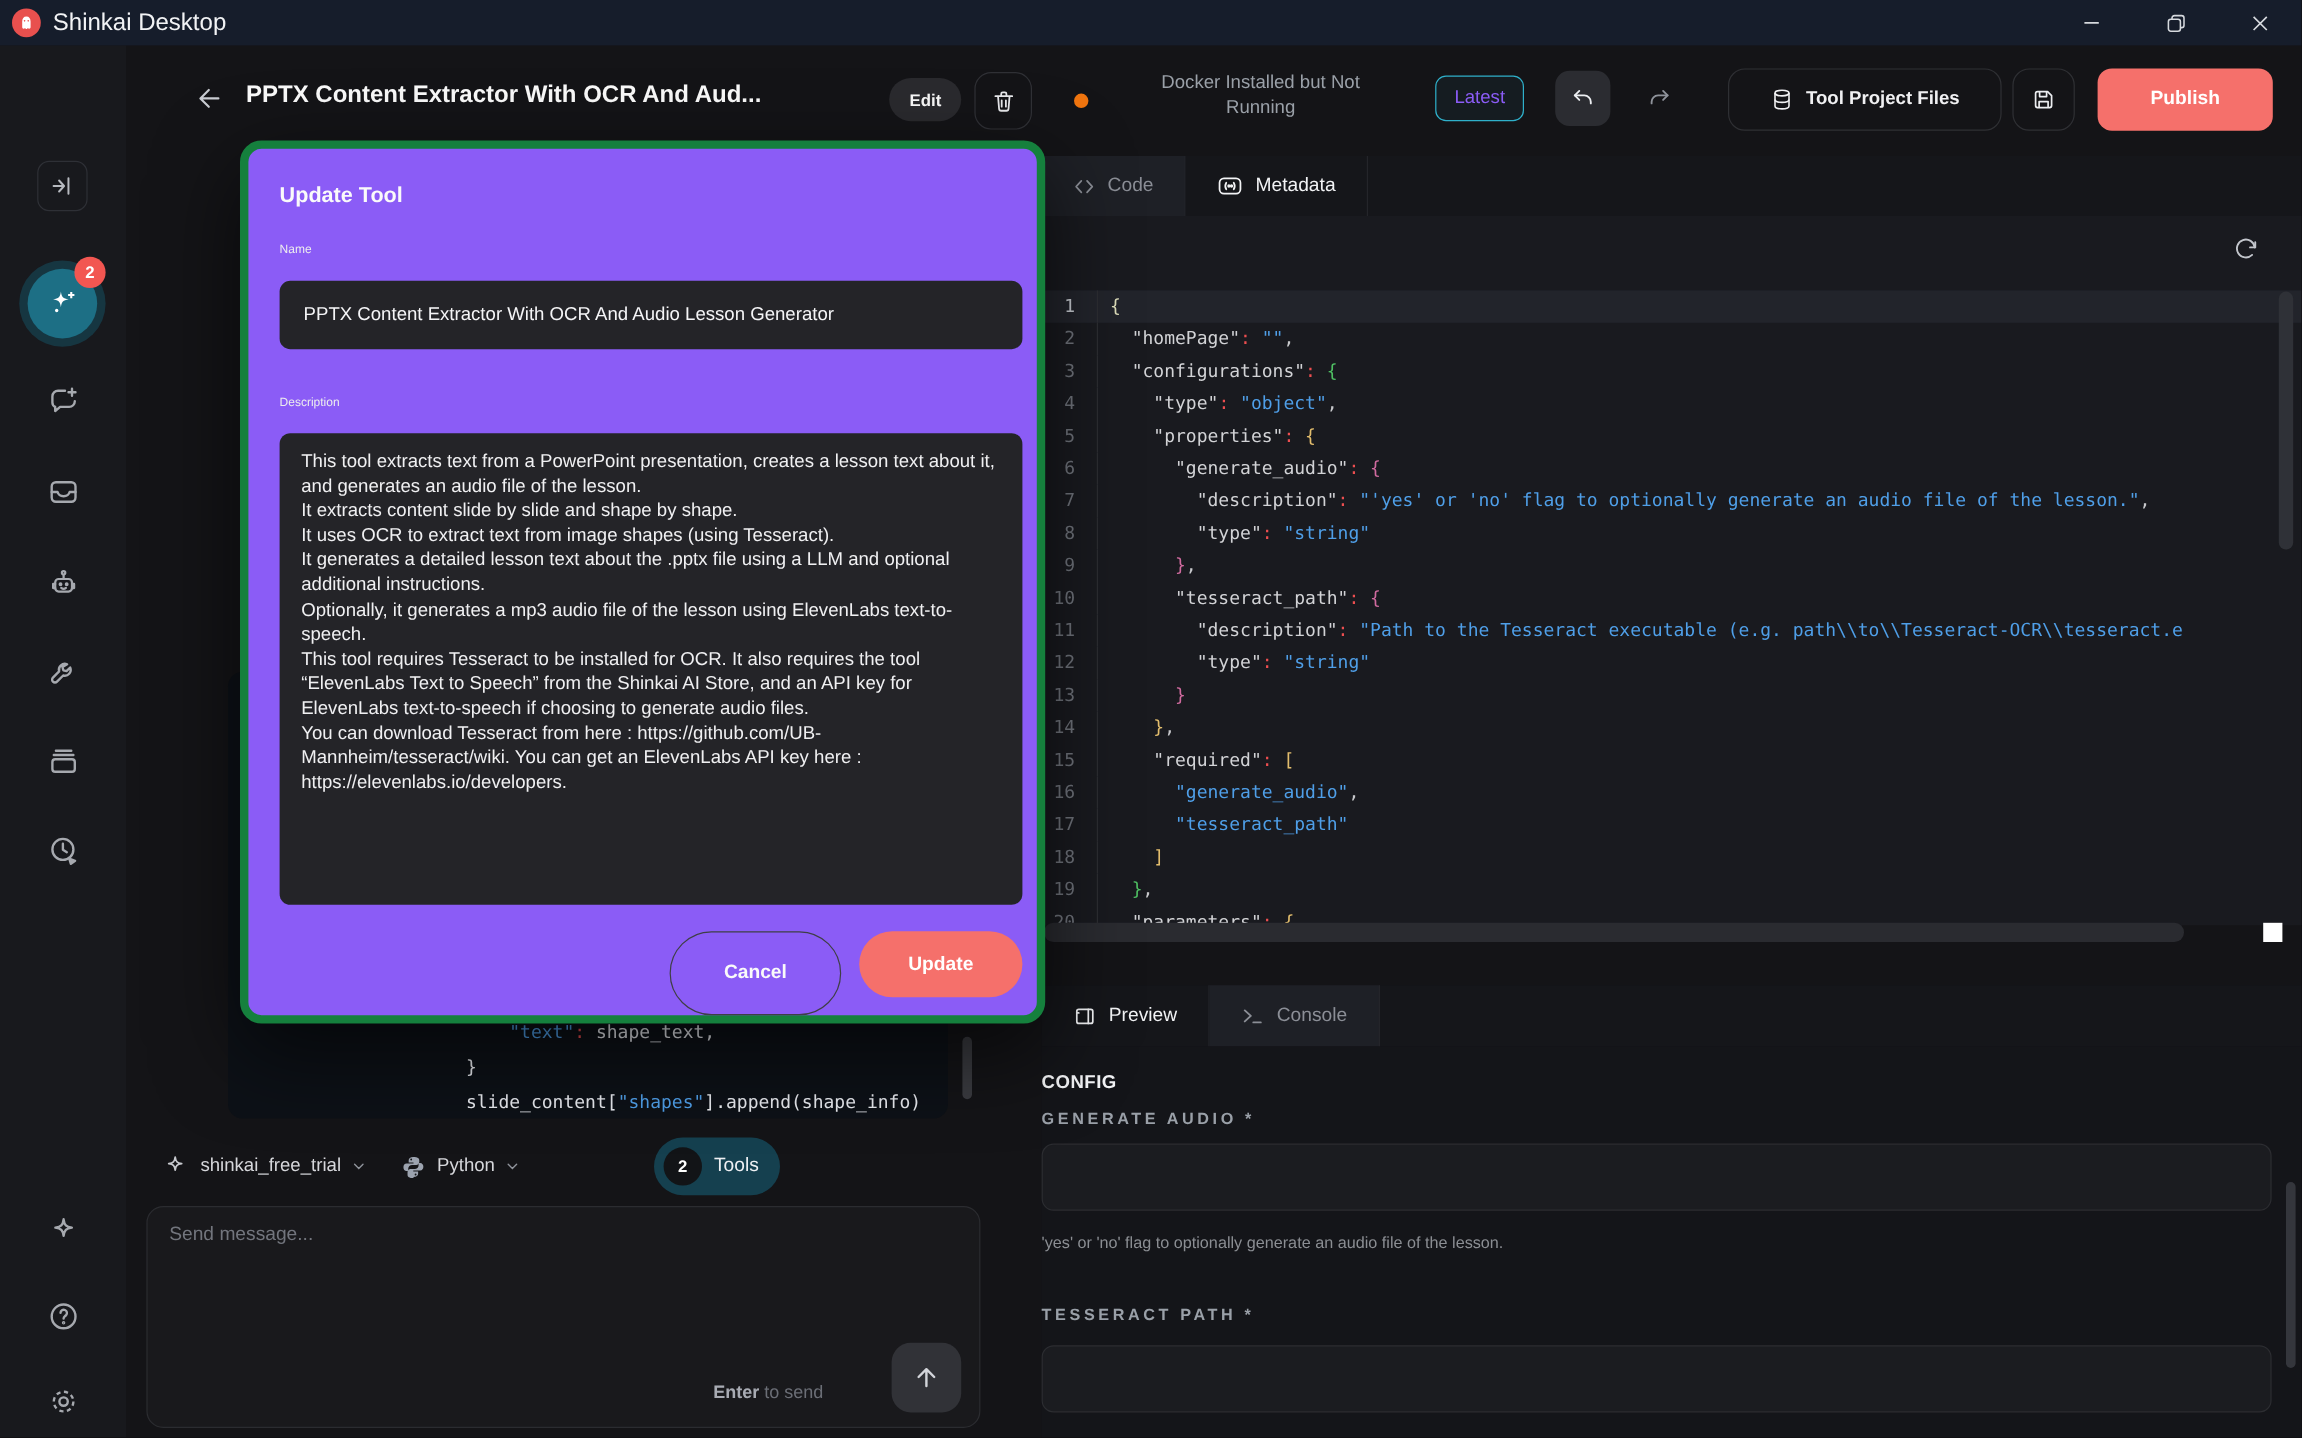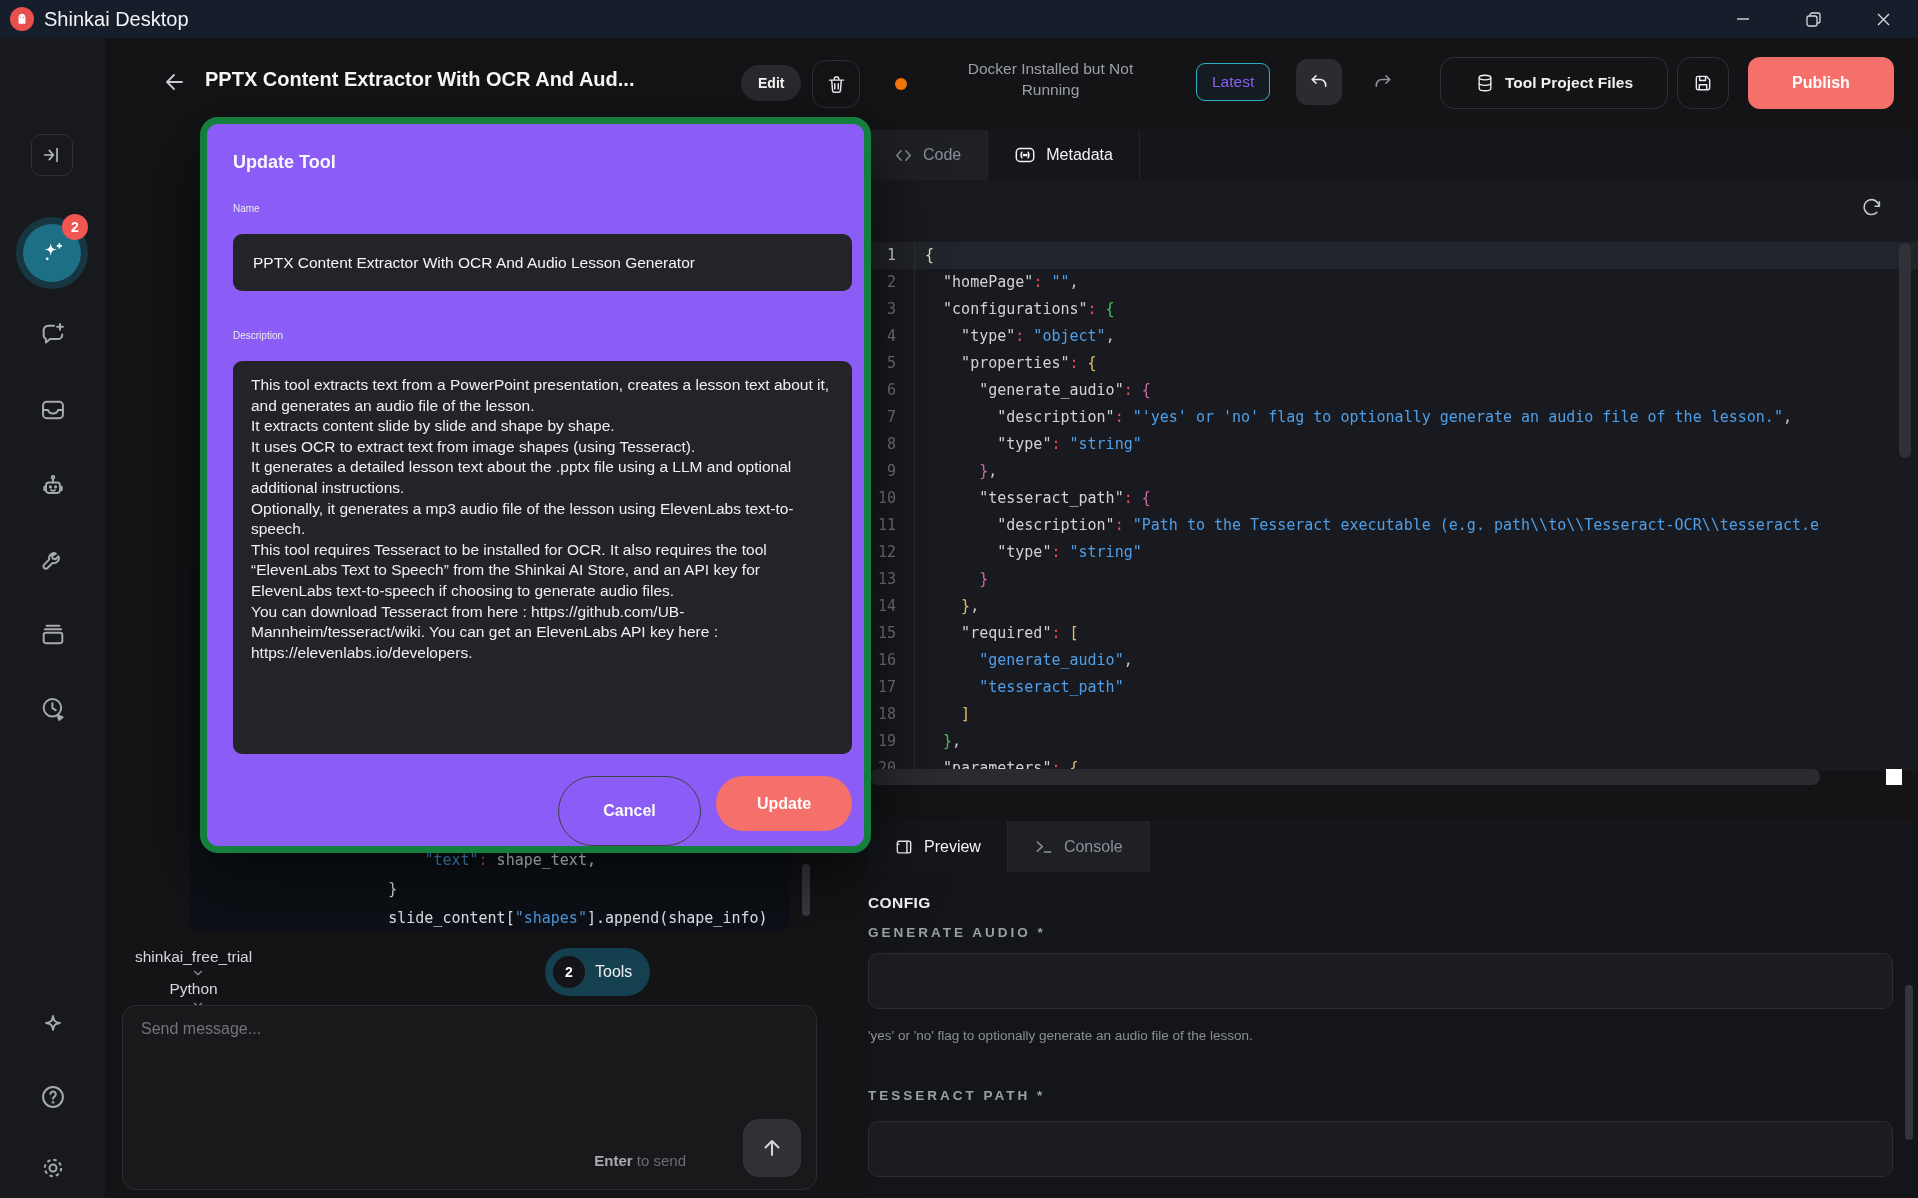--- a/index.html
+++ b/index.html
@@ -59,21 +59,21 @@
   .cfg-label { color:#9aa0a8; font-size:13.5px; letter-spacing:3px; font-weight:600; }
   .cfg-input { position:absolute; left:0; width:1025px; height:56px; background:#1b1c20; border:1px solid #2c2d31; border-radius:10px; }
   .cfg-helper { color:#8b8e93; font-size:13.5px; }
   .page-vscroll { position:absolute; left:1905px; top:985px; width:8px; height:155px; background:#34363c; border-radius:4px; }
 
   
   .chat-panel { position:absolute; left:105px; top:130px; width:763px; height:1068px; background:#141417; }
   .code-bubble { position:absolute; left:85px; top:430px; width:600px; height:372px; background:#0d1117; border-radius:12px; }
   .chat-code { position:absolute; left:211px; top:716px; font-family:"DejaVu Sans Mono","Liberation Mono",monospace; font-size:15px; line-height:29px; white-space:pre; }
   .chat-scroll { position:absolute; left:697px; top:734px; width:8px; height:52px; background:#3a3b40; border-radius:4px; }
-  .model-row { position:absolute; left:30px; top:818px; height:48px; display:flex; align-items:center; color:#d6d7db; font-size:15.5px;flex-direction:column; }
+  .model-row { position:absolute; left:30px; top:818px; height:48px; display:flex; align-items:center; color:#d6d7db; font-size:15.5px; }
   .chev { color:#8f939b; margin:0 0 0 8px; }
   .tools-pill { position:absolute; left:440px; top:818px; height:48px; padding:0 18px 0 8px; background:#15404f; border-radius:999px; display:flex; align-items:center; gap:10px; color:#eef0f3; font-size:16px; }
   .tools-count { width:32px; height:32px; border-radius:50%; background:#121417; color:#fff; font-size:14px; font-weight:700; display:flex; align-items:center; justify-content:center; }
   .msg-box { position:absolute; left:17px; top:875px; width:695px; height:185px; background:#19191c; border:1px solid #2b2c30; border-radius:14px; }
   .msg-input { position:absolute; left:18px; top:14px; width:560px; height:120px; background:transparent; border:none; outline:none; resize:none; color:#e8e9ec; font-size:16px; font-family:"Liberation Sans",sans-serif; }
   .msg-input::placeholder { color:#72757d; }
   .enter-hint { position:absolute; right:130px; bottom:20px; font-size:15px; color:#6b6e76; }
   .enter-hint b { color:#a8abb3; font-weight:600;text-align:right; }
   .send-btn { position:absolute; right:15px; bottom:12px; width:58px; height:58px; background:#313237; border:none; border-radius:16px; color:#d3d5da; display:flex; align-items:center; justify-content:center; }
 

